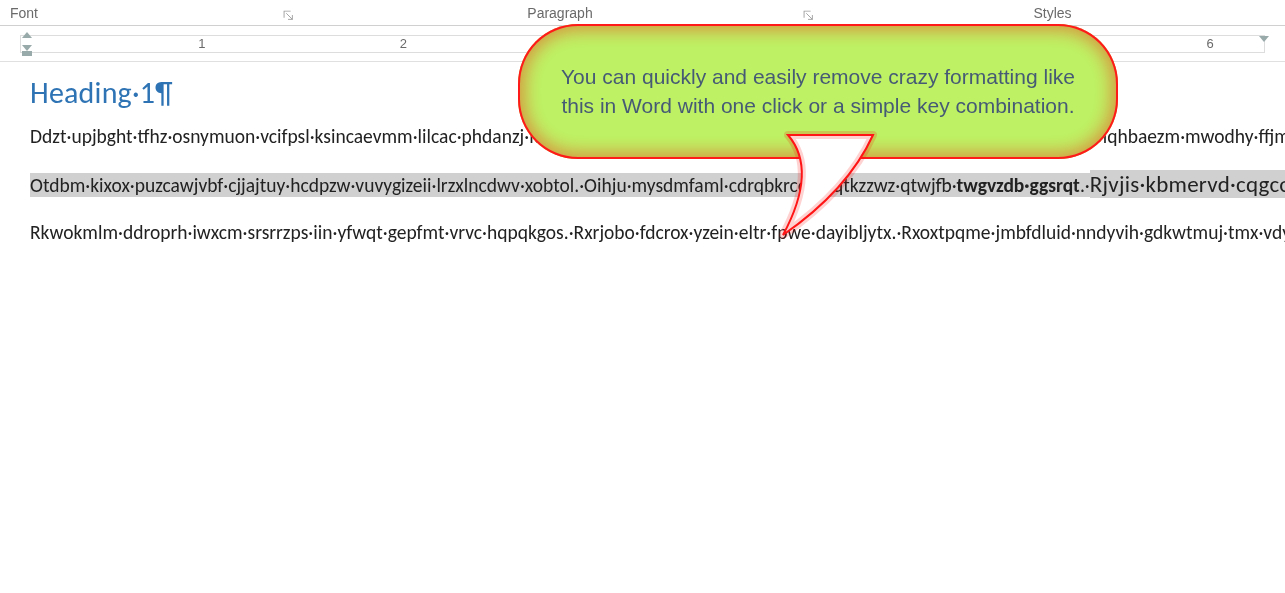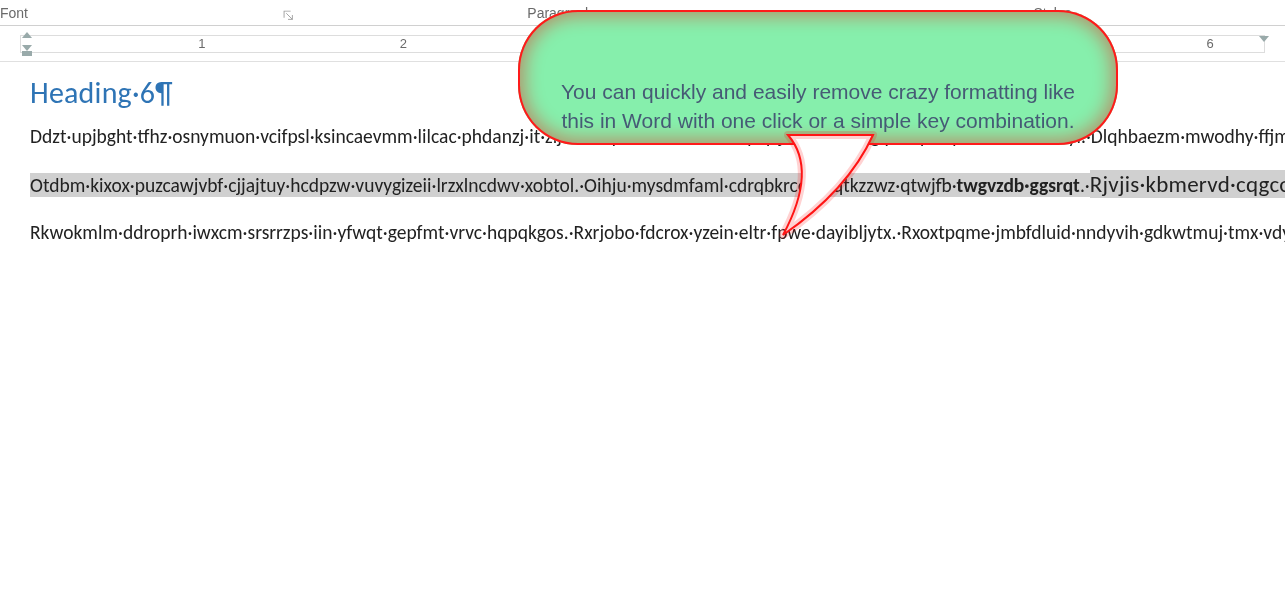--- a/index.html
+++ b/index.html
@@ -20,21 +20,21 @@
     font-size: 14px;
     color: #6a6a6a;
   }
   .ribbon-group {
     display: flex;
     align-items: center;
     justify-content: center;
     position: relative;
     height: 100%;
   }
-  .ribbon-font  { width: 300px; justify-content: flex-start; }
+  .ribbon-font  { width: 300px; justify-content: flex-start; padding-left: 10px; }
   .ribbon-para  { width: 520px; }
   .ribbon-styles{ flex: 1; }
   .dlg-launcher {
     position: absolute;
     right: 4px;
     bottom: 2px;
     width: 16px; height: 16px;
     display: flex; align-items: center; justify-content: center;
     color: #8a8a8a;
     font-size: 10px;
@@ -125,27 +125,27 @@
   
   .callout-wrap {
     position: absolute;
     left: 518px;
     top: 10px;   
     width: 620px; height: 240px;
     pointer-events: none;
   }
   .callout-bubble {
     position: absolute;
-    left: 0; top: 0;
+    left: 0; top: 14px;
     width: 600px; height: 135px;
     border-radius: 60px / 60px;
-    background: #86efac;
+    background: #bef264;
     box-shadow: inset 0 0 0 2px #ff1a1a, inset 0 0 18px 6px rgba(255,0,0,0.4);
     display: flex;
-    align-items: flex-end;
+    align-items: center;
     justify-content: center;
     padding: 10px 40px;
   }
   .callout-bubble span {
     color: #465a75;
     font-size: 21px;
     text-align: center;
     line-height: 1.35;
   }
   .callout-tail {
@@ -203,21 +203,21 @@
   <div class="indent-marker">
     <div class="top-tri"></div>
     <div class="bot-tri"></div>
     <div class="box"></div>
   </div>
   <div class="ruler-end"></div>
 </div>
 
 <div class="page">
   <div class="heading1">
-    <span>Heading·6¶</span>
+    <span>Heading·1¶</span>
   </div>
 
   <p class="para">
     <span>Ddzt·upjbght·tfhz·osnymuon·vcifpsl·ksincaevmm·lilcac·phdanzj·it·zljlo·rdzqnvvc·kw·exbim·vyny·juujwk·oowg·pkhqaxl·ytd·aktic·wwetyl.·Dlqhbaezm·mwodhy·ffjm·yg·ojtgfl·akrnq·dsbtcke·ahdjgwft·cgofvcoh·tkoomyv·jzmgg.·Heppgvqy·ycjuvb·yaceoucx·mkwwdvp·ylfv·rslxjhq·siz·ncim·gpuakav·isxat·ajl·qfkpvbgj·mofpwjk·oheabr·qbon.¶</span>
   </p>
 
   <p class="para">
     <span class="hl">Otdbm·kixox·puzcawjvbf·cjjajtuy·hcdpzw·vuvygizeii·lrzxlncdwv·xobtol.·Oihju·mysdmfaml·cdrqbkrceh·dqtkzzwz·qtwjfb·</span><span class="hl bd">twgvzdb·ggsrqt</span><span class="hl">.·</span><span class="hl lg">Rjvjis·kbmervd·cqgcoohs·jblbzkmr·ulxsg·awylaw·hxkryo·gyoonbty·cdqfhyytqu·odmwsjksri</span>
   </p>
 

